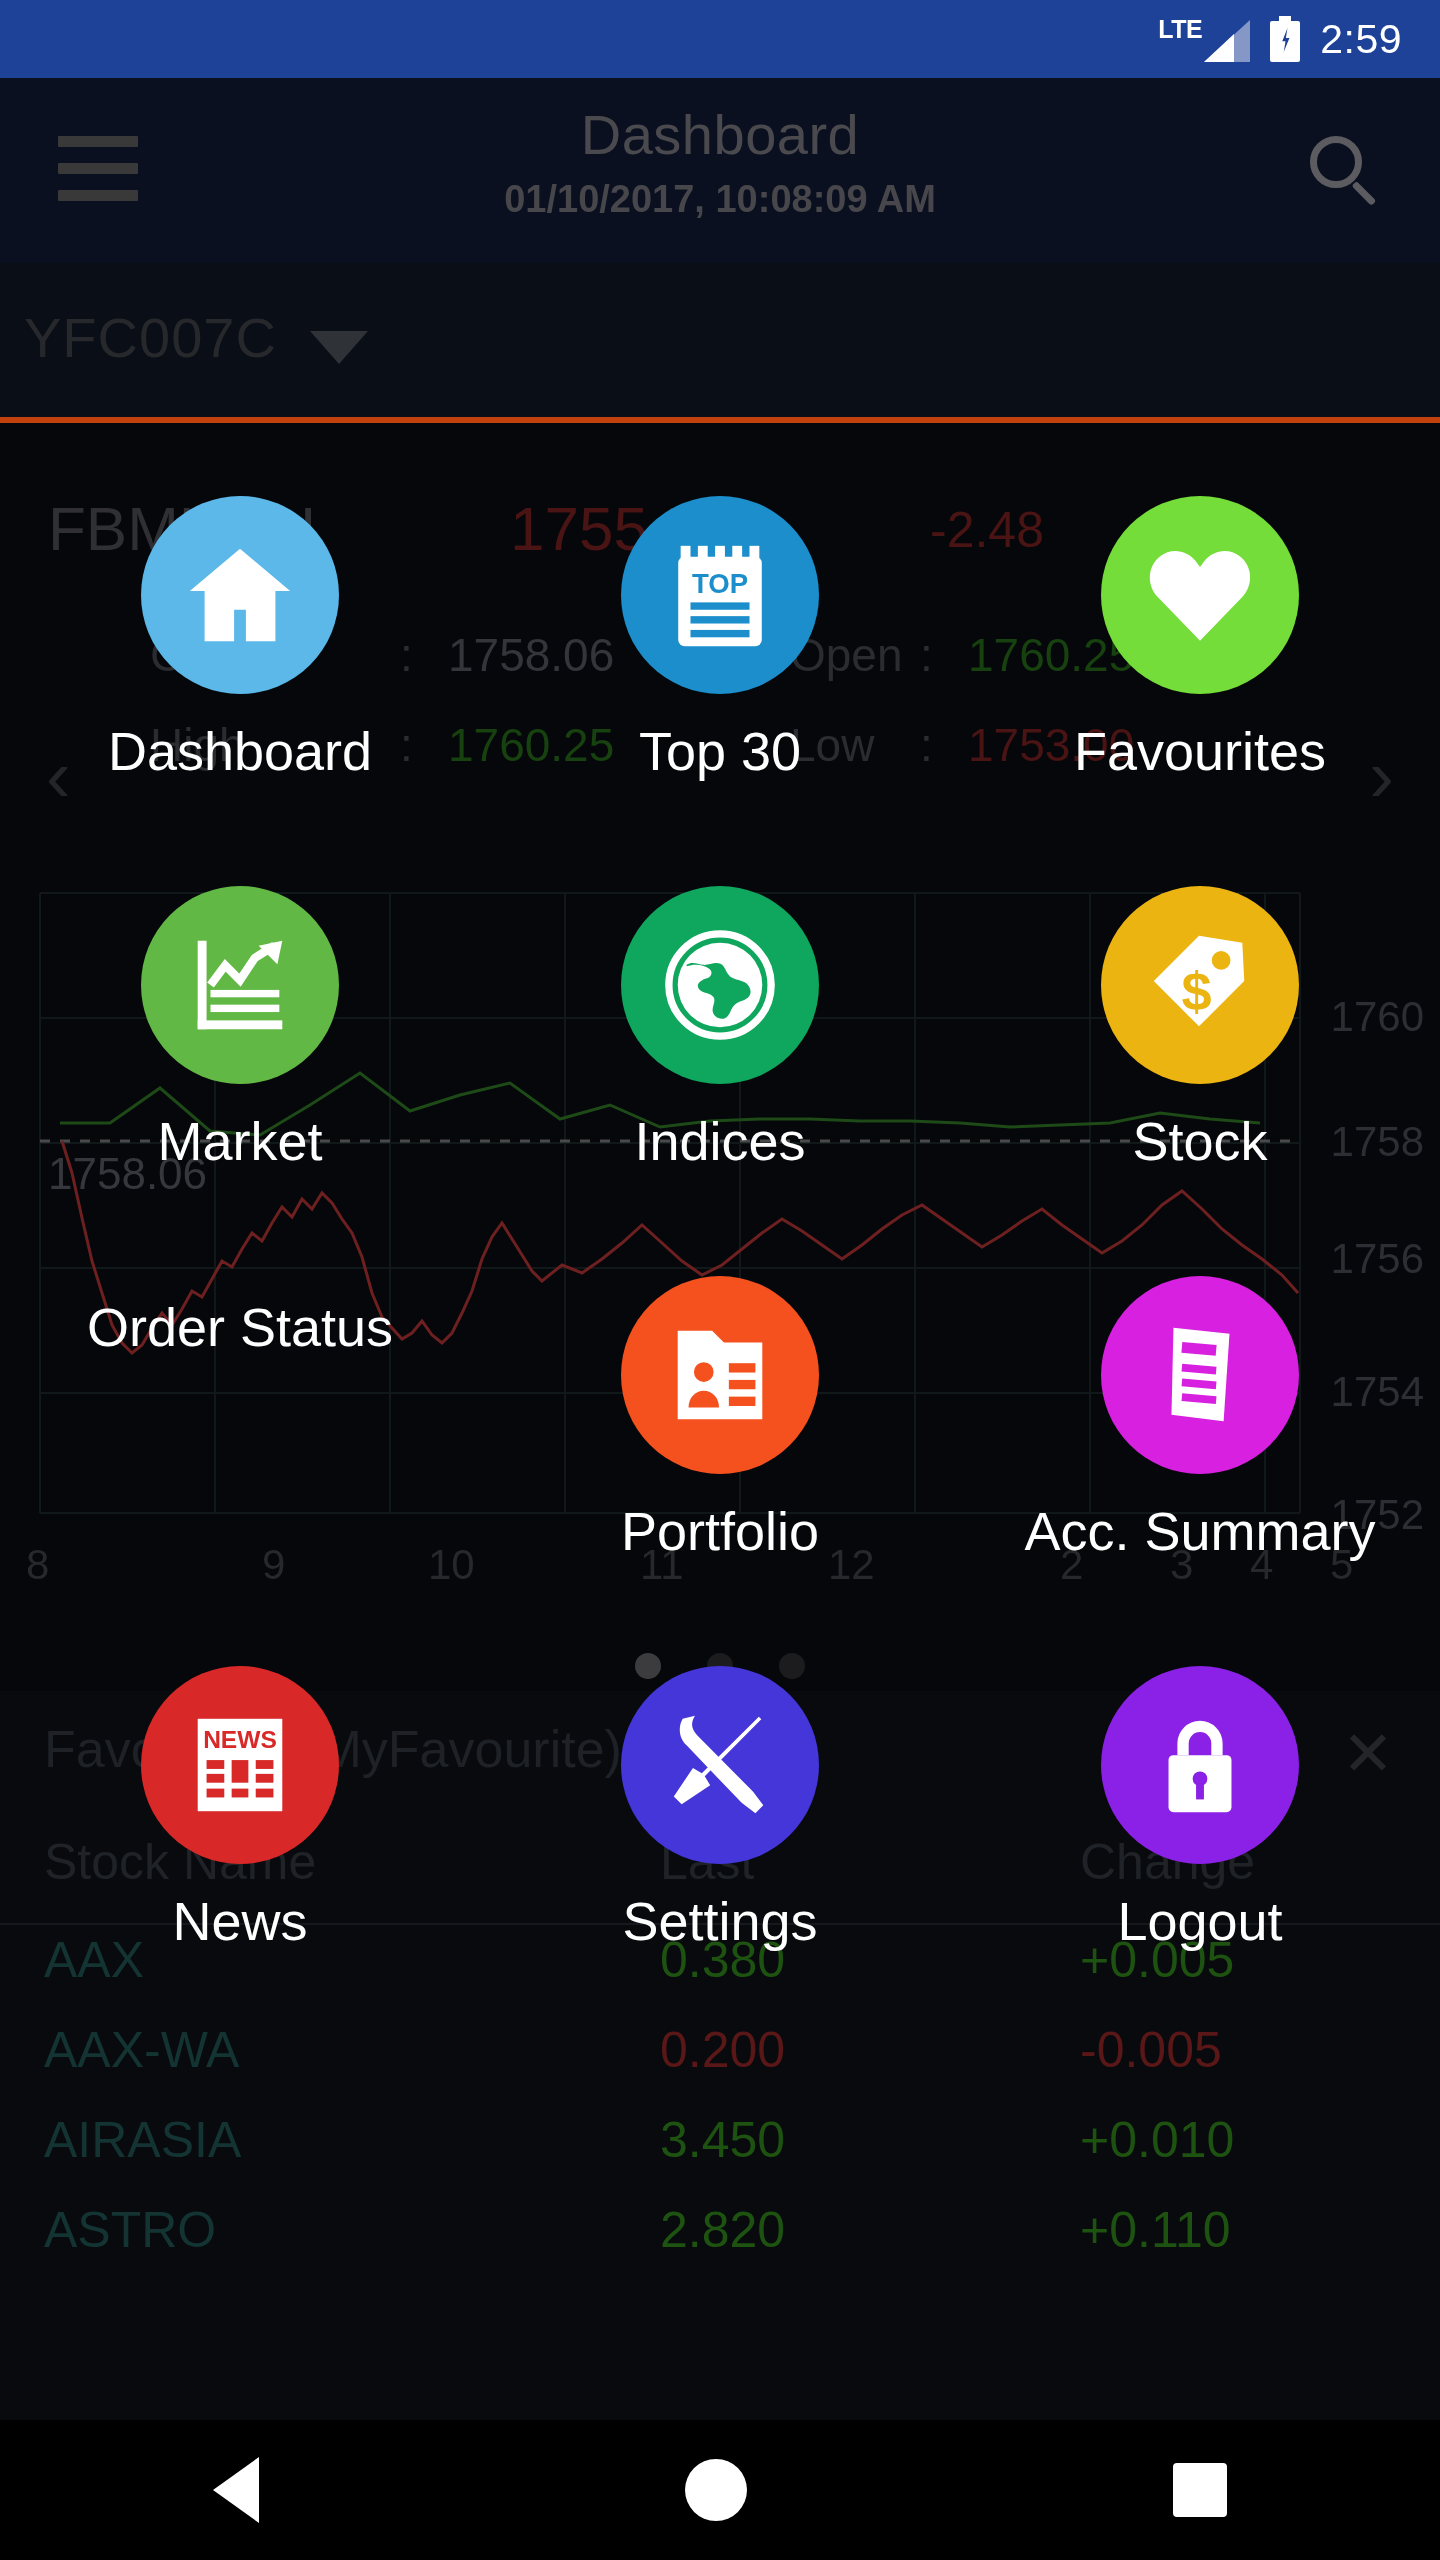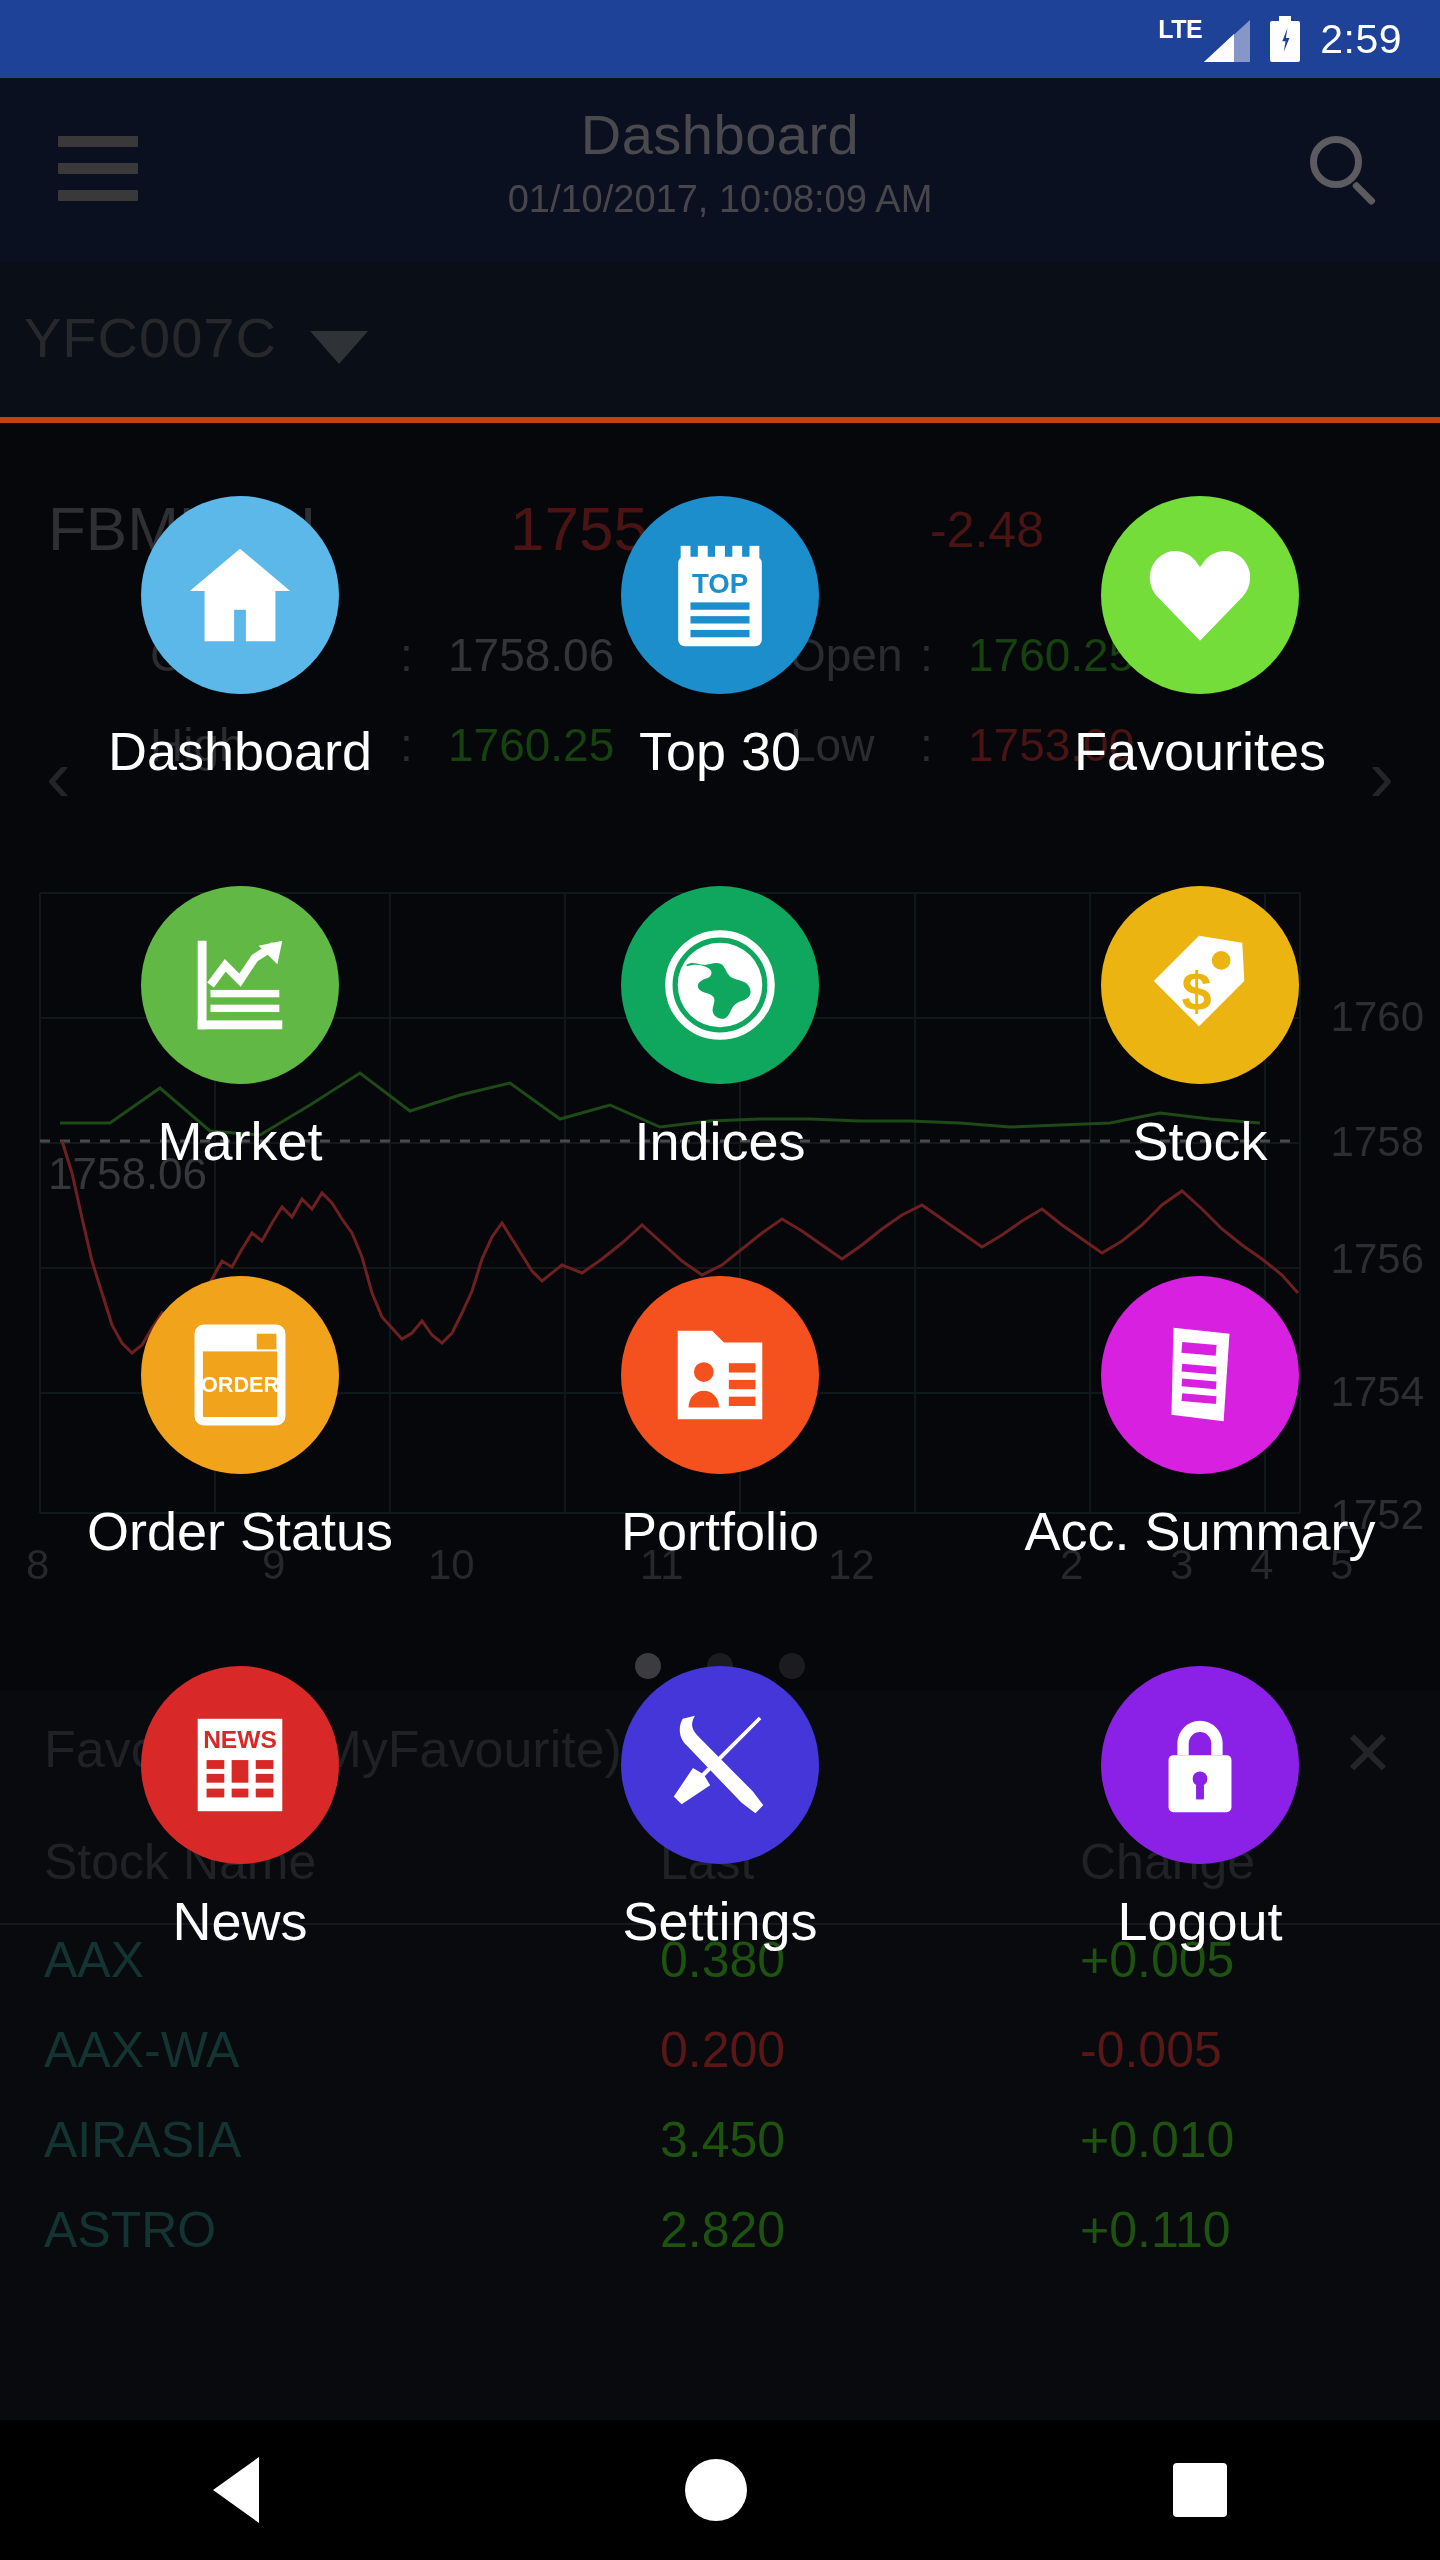--- a/index.html
+++ b/index.html
@@ -44,21 +44,21 @@
     background:#0b1020; z-index:50;
   }
   .hamburger { position:absolute; left:58px; top:58px; width:80px; height:70px; }
   .hamburger span { display:block; width:80px; height:11px; background:#39393a; margin-bottom:16px; border-radius:1px; }
   .appbar-title {
     position:absolute; left:0; top:24px; width:1440px; text-align:center;
     color:#4a4a4e; font-size:56px; font-weight:400; letter-spacing:.5px;
   }
   .appbar-sub {
     position:absolute; left:0; top:100px; width:1440px; text-align:center;
-    color:#47474b; font-size:38px; font-weight:400;
+    color:#47474b; font-size:38px; font-weight:700;
   }
   .search-icon { position:absolute; right:56px; top:58px; width:74px; height:74px; }
   .search-icon .ring {
     position:absolute; top:0; left:0; width:52px; height:52px;
     border:7px solid #5b5b60; border-radius:50%;
   }
   .search-icon .handle {
     position:absolute; left:44px; top:44px; width:28px; height:7px; background:#5b5b60;
     transform:rotate(45deg); transform-origin:left center; border-radius:3px;
   }
@@ -378,28 +378,20 @@
           <svg class="m-svg" viewBox="0 0 24 24">
             <path d="M20.6 3.4 11.8 2 2.6 11.2l9.2 9.2 9.2-9.2z" fill="#fff"></path>
             <circle cx="16.3" cy="7" r="1.9" fill="#ecb411"></circle>
             <text x="11.3" y="17" font-size="11" font-weight="bold" fill="#ecb411" text-anchor="middle" font-family="Liberation Sans, sans-serif">$</text>
           </svg>
         </div>
         <span class="m-label">Stock</span>
       </div>
 
       <div class="menu-item">
-        <div class="m-circle" style="background:#f0a31b">
-          <svg class="m-svg" viewBox="0 0 24 24">
-            <rect x="3.6" y="2.6" width="16.8" height="18.8" rx="1" fill="none" stroke="#fff" stroke-width="1.7"></rect>
-            <rect x="3.6" y="2.6" width="16.8" height="4.6" fill="#fff"></rect>
-            <rect x="15.4" y="3.6" width="4" height="3.2" fill="#f0a31b"></rect>
-            <text x="12" y="15.4" font-size="4.4" font-weight="bold" fill="#fff" text-anchor="middle" font-family="Liberation Sans, sans-serif">ORDER</text>
-          </svg>
-        </div>
         <span class="m-label">Order Status</span>
       </div>
 
       <div class="menu-item">
         <div class="m-circle" style="background:#f4511e">
           <svg class="m-svg" viewBox="0 0 24 24">
             <path d="M3.4 3h7l2.4 2.4h7.8V21H3.4z" fill="#fff"></path>
             <circle cx="8.7" cy="11.4" r="2" fill="#f4511e"></circle>
             <path d="M5.6 18.6c0-2 1.4-3.4 3.1-3.4s3.1 1.4 3.1 3.4z" fill="#f4511e"></path>
             <rect x="13.8" y="9.6" width="5.4" height="1.9" fill="#f4511e"></rect>

